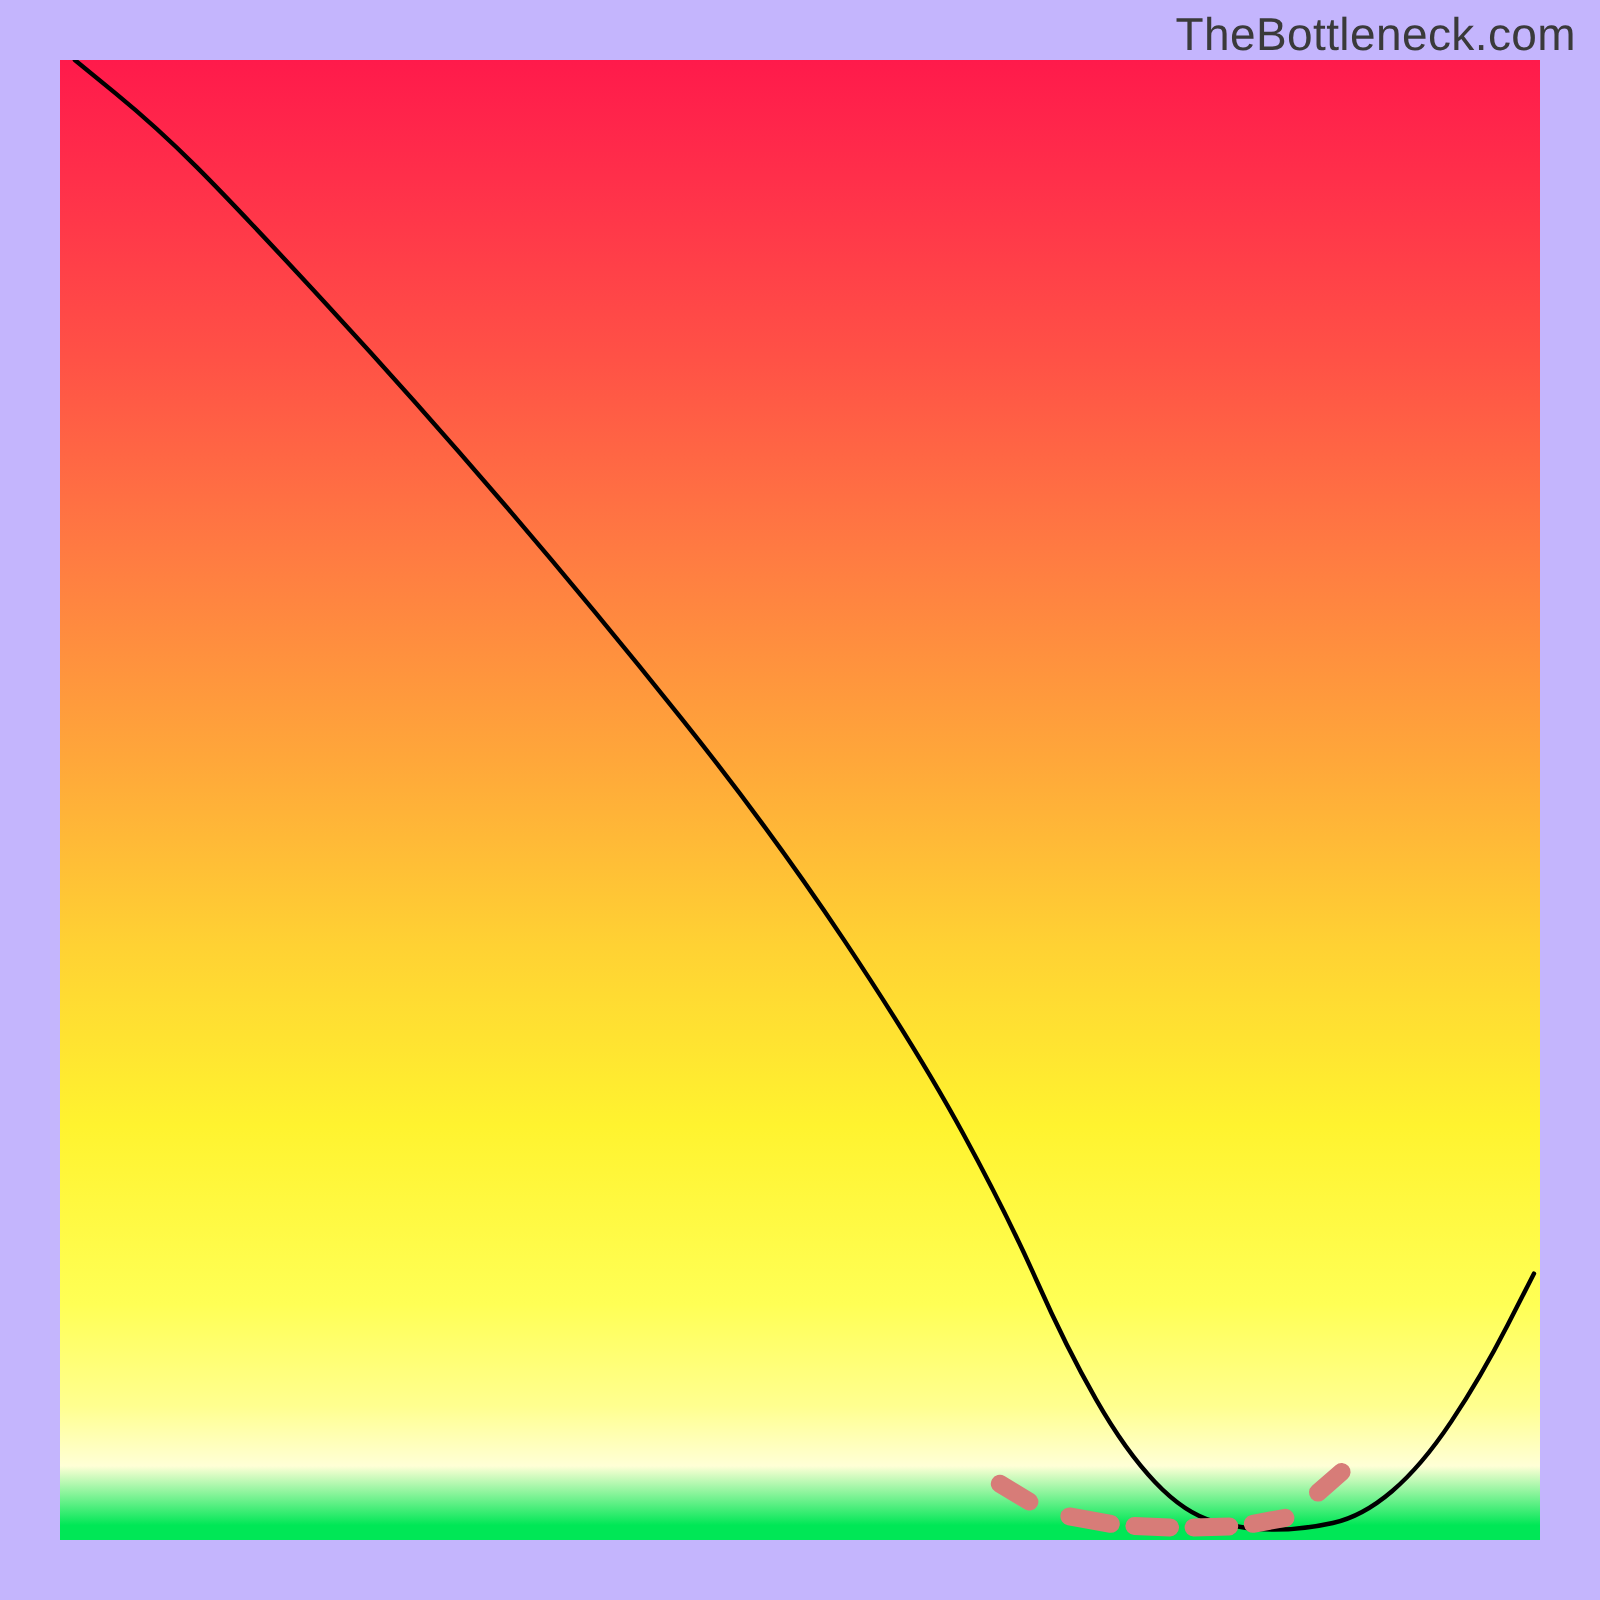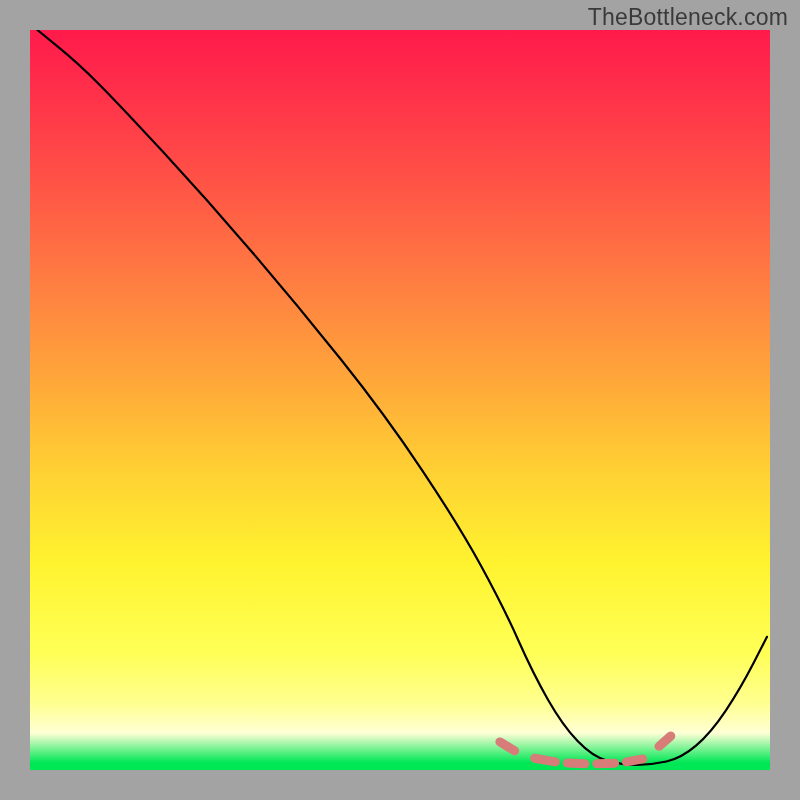--- a/index.html
+++ b/index.html
@@ -8,21 +8,21 @@
     width: 800px;
     height: 800px;
     background: #000;
     overflow: hidden;
     font-family: Arial, Helvetica, sans-serif;
   }
   .stage {
     position: relative;
     width: 800px;
     height: 800px;
-    background: #a3a3a3;
+    background: #c4b5fd;
   }
   .attribution {
     position: absolute;
     top: 4px;
     right: 12px;
     color: #3a3a3a;
     font-size: 23px;
     font-weight: 400;
     letter-spacing: 0.2px;
     z-index: 20;

